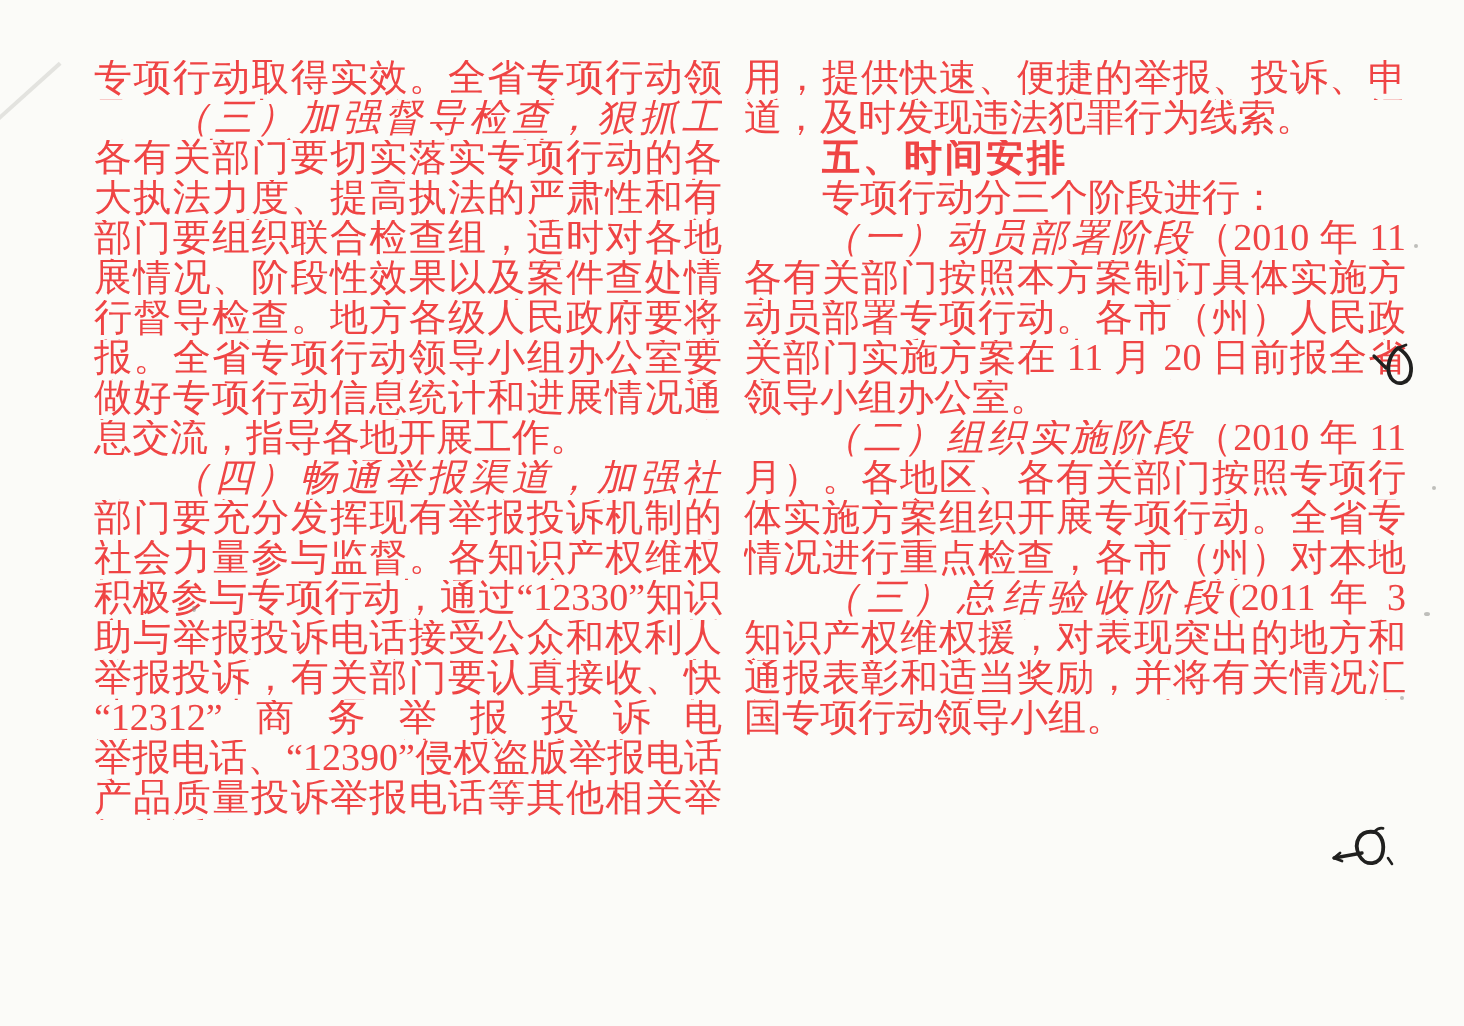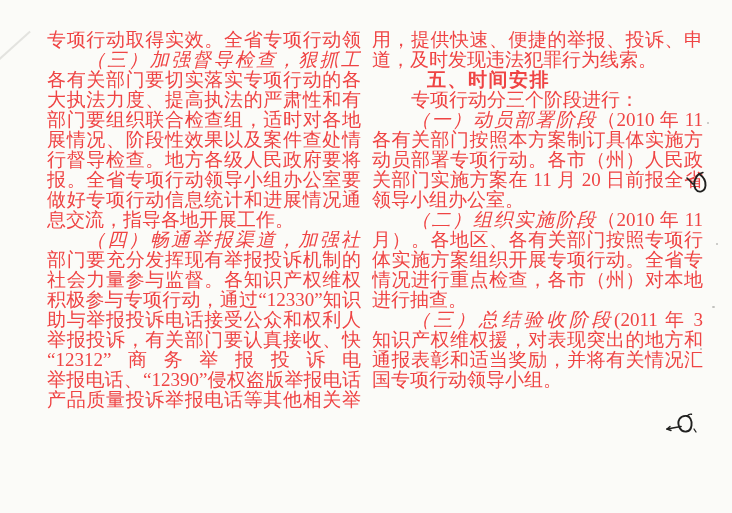--- a/index.html
+++ b/index.html
@@ -39,21 +39,20 @@
   .seg-body { }
   .seg-kai {
     font-style: italic;
     letter-spacing: .06em;
   }
   .seg-heading {
     font-family: "Liberation Sans", "DejaVu Sans", sans-serif;
     font-weight: 700;
     font-style: normal;
     letter-spacing: .08em;
-    margin-left: 16px;
   }
   .pen-mark { position: absolute; }
   .pen-mark svg { display: block; }
   .speck {
     position: absolute;
     background: #8d8d88;
     border-radius: 50%;
     opacity: .55;
   }
 </style>
@@ -92,21 +91,20 @@
         <div class="line indent end"><span class="seg-body">专项行动分三个阶段进行：</span></div>
         <div class="line indent"><span class="seg-kai">（一）动员部署阶段</span><span class="seg-body">（2010 年 11 月）。各地区、</span></div>
         <div class="line"><span class="seg-body">各有关部门按照本方案制订具体实施方案，全面</span></div>
         <div class="line"><span class="seg-body">动员部署专项行动。各市（州）人民政府和省级有</span></div>
         <div class="line"><span class="seg-body">关部门实施方案在 11 月 20 日前报全省专项行动</span></div>
         <div class="line end"><span class="seg-body">领导小组办公室。</span></div>
         <div class="line indent"><span class="seg-kai">（二）组织实施阶段</span><span class="seg-body">（2010 年 11 月—2011 年 2</span></div>
         <div class="line"><span class="seg-body">月）。各地区、各有关部门按照专项行动方案和具</span></div>
         <div class="line"><span class="seg-body">体实施方案组织开展专项行动。全省专项行动领</span></div>
         <div class="line"><span class="seg-body">情况进行重点检查，各市（州）对本地区工作情况</span></div>
-        <div class="line end"><span class="seg-body">进行抽查。</span></div>
         <div class="line indent"><span class="seg-kai">（三）总结验收阶段</span><span class="seg-body">(2011 年 3 月）。各地区、各</span></div>
         <div class="line"><span class="seg-body">知识产权维权援，对表现突出的地方和部门给予</span></div>
         <div class="line"><span class="seg-body">通报表彰和适当奖励，并将有关情况汇总上报全</span></div>
         <div class="line end"><span class="seg-body">国专项行动领导小组。</span></div>
       </div>
     </div>
 
   <div class="pen-mark" style="left:684px; top:171px;">
     <svg width="28" height="32" viewBox="0 0 28 32" fill="none" xmlns="http://www.w3.org/2000/svg">
       <path d="M3 7 L9 13" stroke="#20201f" stroke-width="1.6" stroke-linecap="round"></path>

